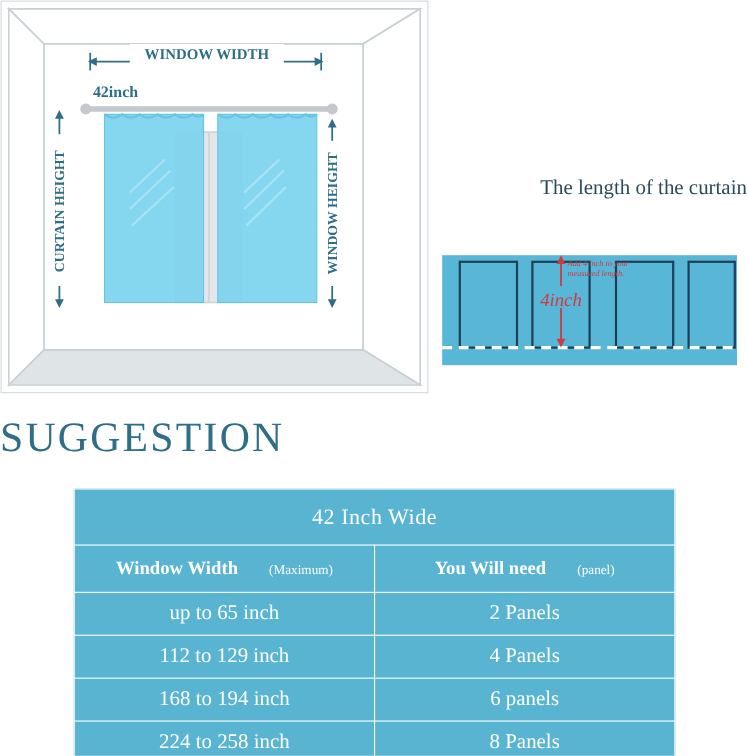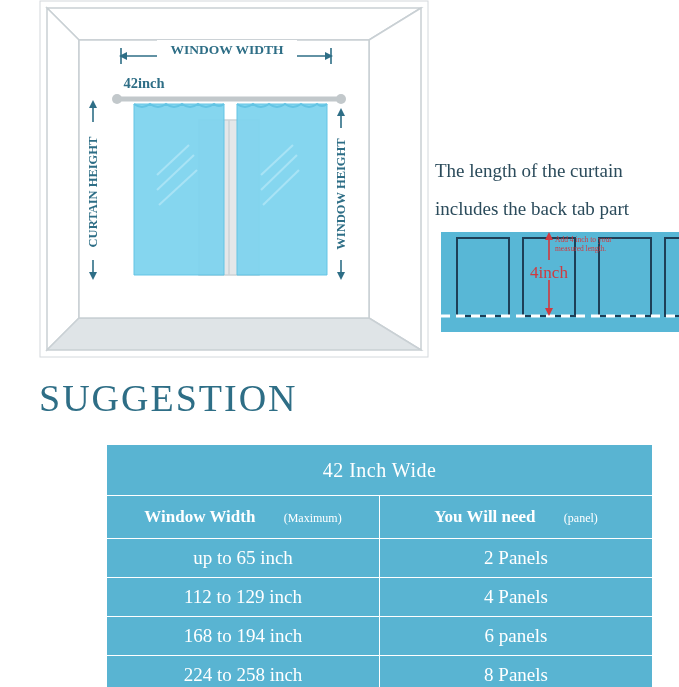--- a/index.html
+++ b/index.html
@@ -12,21 +12,20 @@
     height: 687px;
     font-family: "Liberation Serif", serif;
     color: #2e6e86;
     position: relative;
     overflow: hidden;
   }
   .page {
     position: relative;
     width: 569px;
     height: 687px;
-    margin-left: 39px;
   }
 
   
   .room-panel {
     position: absolute;
     left: 0px;
     top: 0px;
     width: 390px;
     height: 358px;
   }
@@ -43,34 +42,35 @@
     font-size: 33px;
     line-height: 44px;
     letter-spacing: 0.5px;
   }
   .headline .l2 { display: block; }
   .subline {
     position: absolute;
     left: 396px;
     top: 152px;
     width: 283px;
-    text-align: left;
+    text-align: right;
     color: #2b4b5b;
     font-size: 19px;
     line-height: 38px;
     font-family: "Liberation Serif", serif;
   }
 
   
   .backtab {
     position: absolute;
     left: 400px;
     top: 228px;
     width: 272px;
     height: 115px;
+    font-style: italic;
   }
 
   
   .suggestion-title {
     position: absolute;
     left: 0px;
     top: 376px;
     width: 679px;
     text-align: left;
     color: #2e6e86;
@@ -181,21 +181,20 @@
       <polygon points="302,108 298,116 306,116" fill="#2e6e86"></polygon>
       <polygon points="302,280 298,272 306,272" fill="#2e6e86"></polygon>
       <rect x="294" y="128" width="17" height="132" fill="#ffffff"></rect>
       <text x="306" y="194" font-family="Liberation Serif, serif" font-size="12.5" font-weight="bold" fill="#2e6e86" text-anchor="middle" transform="rotate(-90 306 194)">WINDOW HEIGHT</text>
     </svg>
   </div>
 
 
   <div class="subline">
     <div>The length of the curtain</div>
-    <div>includes the back tab part</div>
   </div>
 
   <div class="backtab">
     <svg width="272" height="115" viewBox="0 0 272 115" xmlns="http://www.w3.org/2000/svg">
 
       <rect x="2" y="4" width="268" height="100" fill="#58b7d6"></rect>
 
       <rect x="18" y="10" width="52" height="78" fill="none" stroke="#1d3f57" stroke-width="2"></rect>
       <rect x="84" y="10" width="52" height="78" fill="none" stroke="#1d3f57" stroke-width="2"></rect>
       <rect x="160" y="10" width="52" height="78" fill="none" stroke="#1d3f57" stroke-width="2"></rect>

